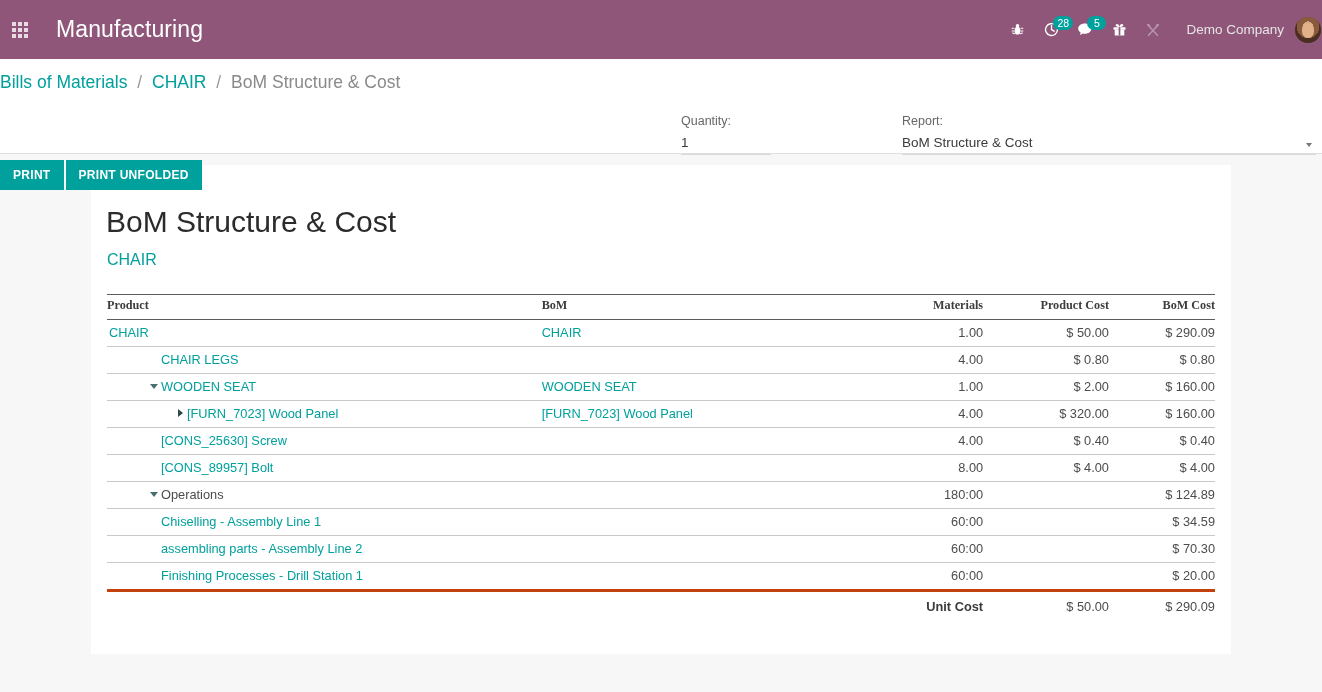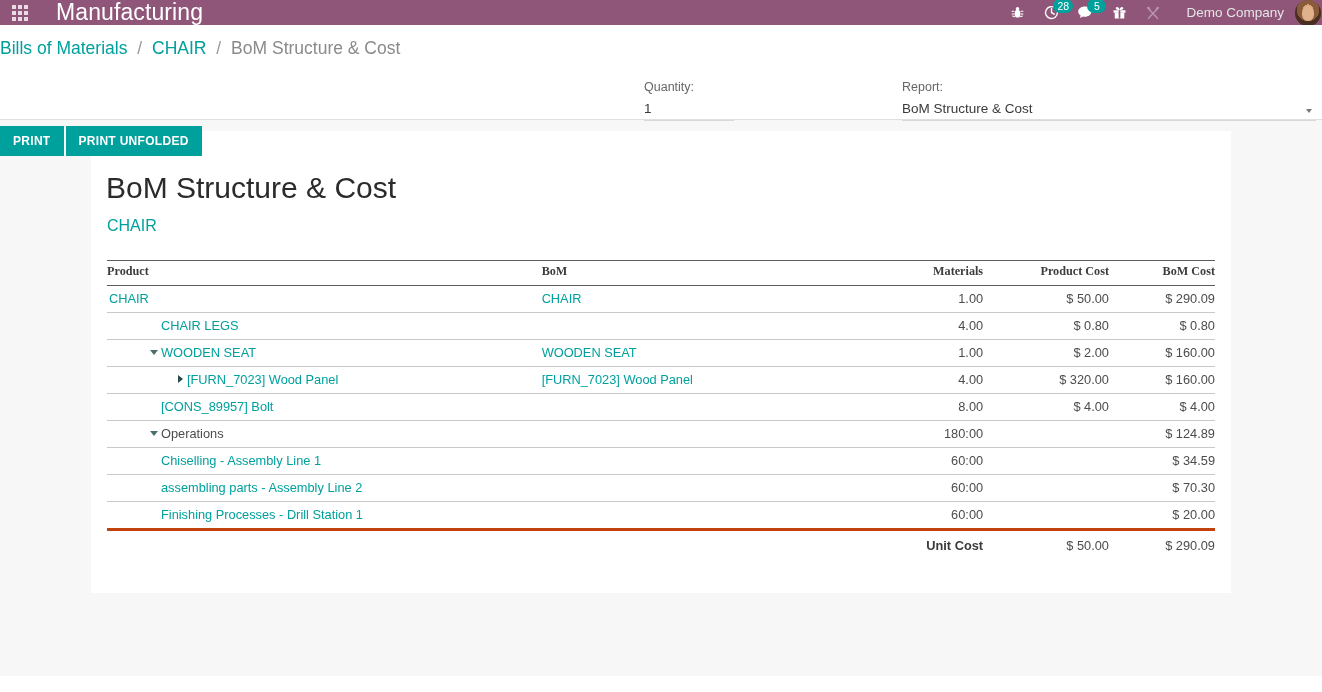--- a/index.html
+++ b/index.html
@@ -6,21 +6,21 @@
   html, body {
     margin: 0; padding: 0;
     width: 1322px; height: 692px;
     background: #ffffff;
     font-family: "Liberation Sans", sans-serif;
     overflow: hidden;
   }
 
   
   .navbar {
-    height: 25px;
+    height: 59px;
     background: #8f5679;
     display: flex;
     align-items: center;
     position: relative;
     color: #ffffff;
   }
   .apps-grid {
     width: 40px; height: 41px;
     display: flex; align-items: center; justify-content: center;
     cursor: pointer;
@@ -150,21 +150,21 @@
     letter-spacing: 0.3px;
     padding: 8px 13px;
     cursor: pointer;
     font-family: "Liberation Sans", sans-serif;
   }
 
   .field-group {
     position: absolute;
     top: 55px;
   }
-  .field-group.qty { left: 644px; width: 90px; }
+  .field-group.qty { left: 681px; width: 90px; }
   .field-group.report { left: 902px; right: 6px; }
   .field-label {
     font-size: 12.5px;
     color: #666666;
     display: block;
     margin-bottom: 5px;
   }
   .field-input {
     border: none;
     border-bottom: 1px solid #d8d8d8;
@@ -476,20 +476,34 @@
             </div>
           </td>
           <td>
             <span class="lnk">[FURN_7023] Wood Panel</span>
           </td>
           <td class="num">4.00</td>
           <td class="num">$ 320.00</td>
           <td class="num">$ 160.00</td>
         </tr>
 
+        <tr>
+          <td>
+            <div class="cell-inner ind1">
+              <span class="caret-pad"></span>
+              <span class="lnk">[CONS_25630] Screw</span>
+            </div>
+          </td>
+          <td>
+            <span class="lnk"></span>
+          </td>
+          <td class="num">4.00</td>
+          <td class="num">$ 0.40</td>
+          <td class="num">$ 0.40</td>
+        </tr>
 
         <tr>
           <td>
             <div class="cell-inner ind1">
               <span class="caret-pad"></span>
               <span class="lnk">[CONS_89957] Bolt</span>
             </div>
           </td>
           <td>
             <span class="lnk"></span>

